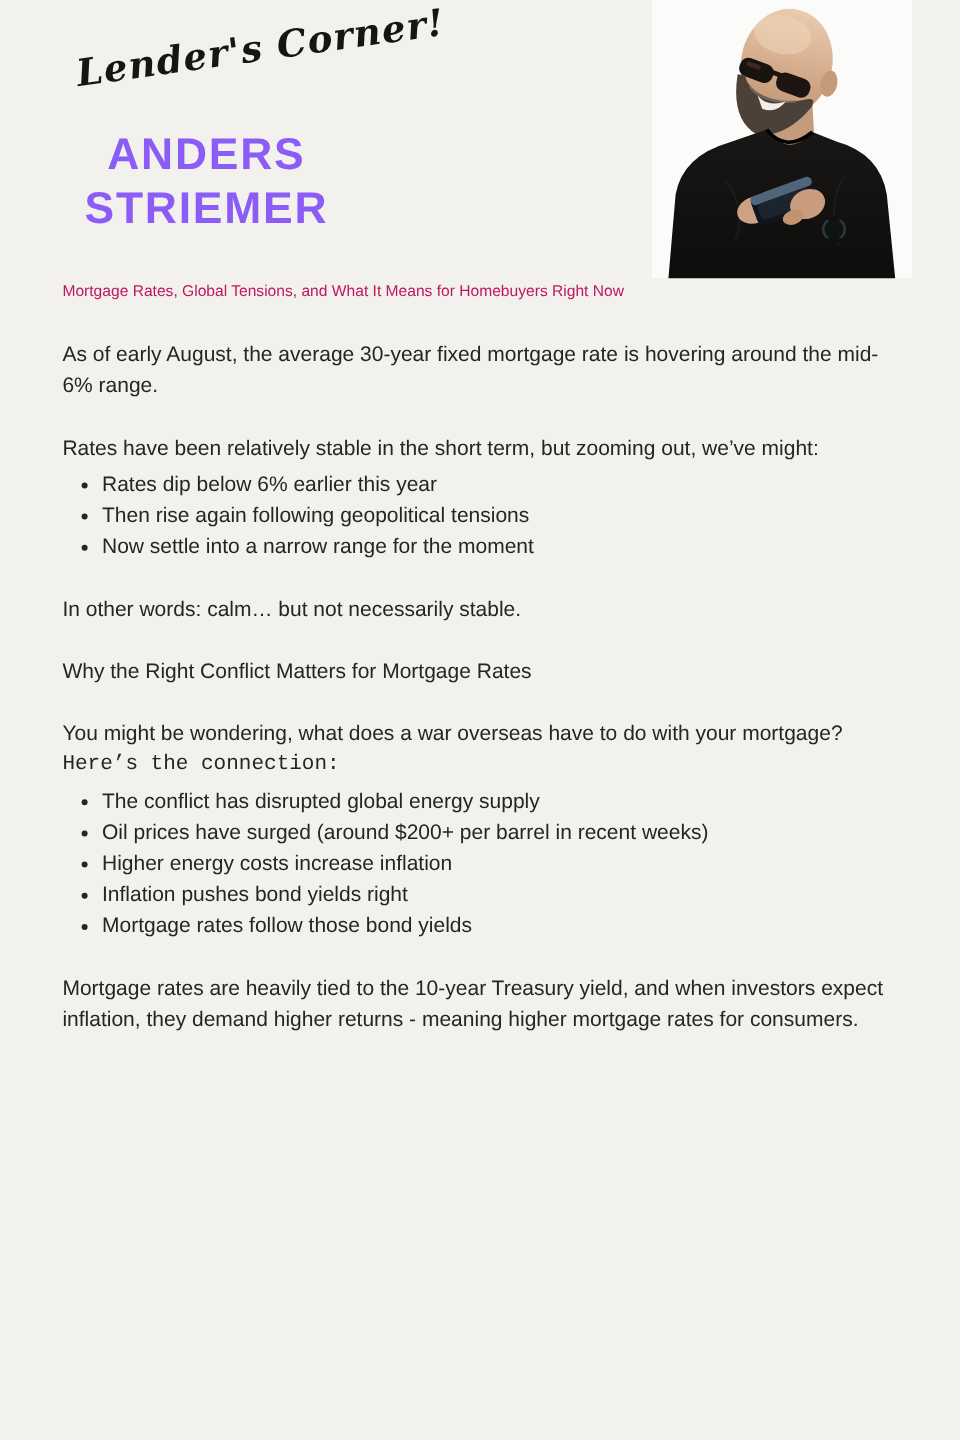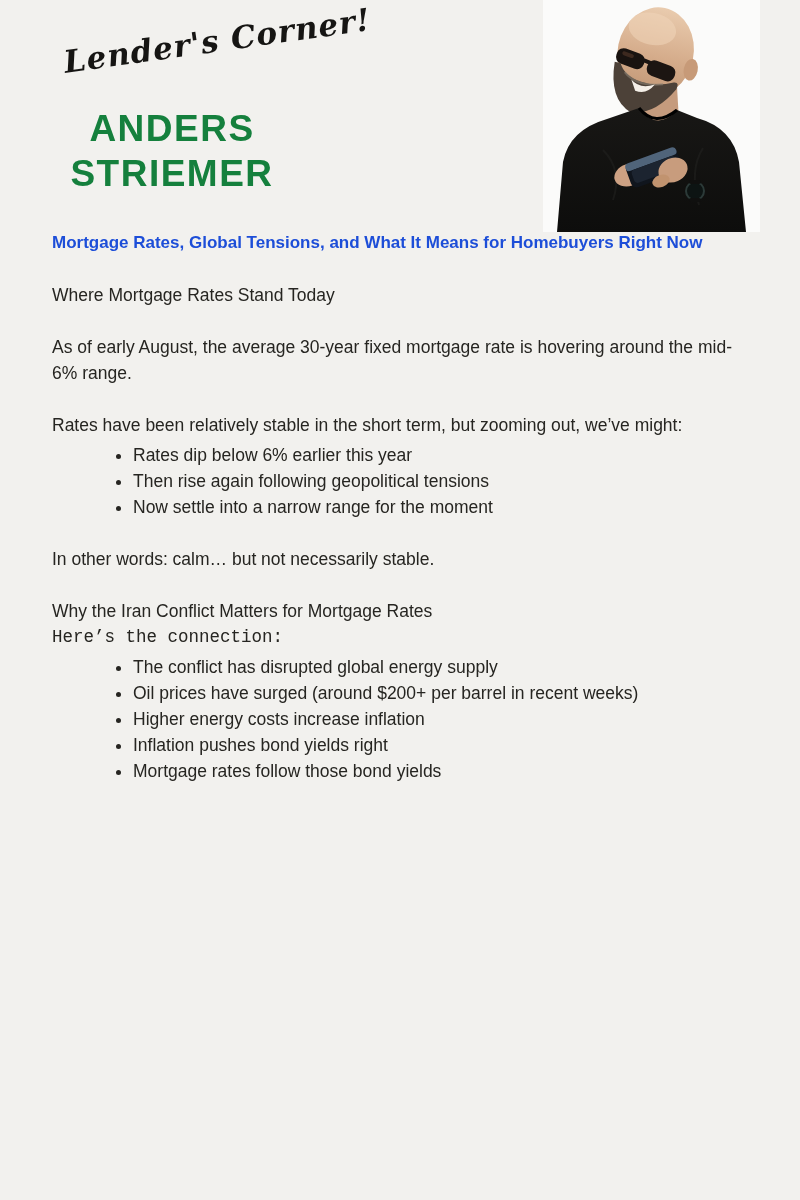--- a/index.html
+++ b/index.html
@@ -20,42 +20,42 @@
     font-size:31px;letter-spacing:1px;
     color:#161513;
     transform:rotate(-8deg);
     transform-origin:left center;
     white-space:nowrap;
   }
   .author-name{
     position:absolute;left:52px;top:106px;width:240px;
     text-align:center;
     font-weight:800;font-size:37px;line-height:45px;
-    letter-spacing:1.5px;color:#15803d;
+    letter-spacing:1.5px;color:#8b5cf6;
   }
 
   
   .photo{
     position:absolute;left:543px;top:0;width:217px;height:232px;
   }
   .photo svg{display:block;width:100%;height:100%;}
 
   
   .article{
     position:absolute;left:52px;right:50px;top:230px;
     font-size:17.5px;line-height:26px;
   }
   .article .title{
-    font-weight:700;font-size:17px;line-height:26px;
-    color:#1d4ed8;margin:0;
+    font-weight:400;font-size:13px;line-height:26px;
+    color:#be185d;margin:0;
   }
   .article p{margin:26px 0 0 0;}
   .article p.no-gap{margin-top:0;font-family:Liberation Mono, monospace;}
   .article ul{margin:4px 0 0 0;padding-left:33px;}
-  .article li{line-height:26px;margin-left:48px;}
+  .article li{line-height:26px;}
 </style>
 </head>
 <body>
 
 <div class="page">
 
   <div class="script-title">Lender's Corner!</div>
 
   <div class="author-name">
     <div>ANDERS</div>
@@ -119,39 +119,40 @@
         <rect x="146" y="198" width="12" height="4" rx="2" fill="#10100f"></rect>
       </g>
     </svg>
   </div>
 
   <div class="article">
     <h1 class="title">Mortgage Rates, Global Tensions, and What It Means for Homebuyers Right Now</h1>
 
 
 
-    <p>Where Mortgage Rates Stand Today</p>
 
     <p>As of early August, the average 30-year fixed mortgage rate is hovering around the mid-6% range.</p>
 
     <p>Rates have been relatively stable in the short term, but zooming out, we’ve might:</p>
     <ul>
       <li>Rates dip below 6% earlier this year</li>
       <li>Then rise again following geopolitical tensions</li>
       <li>Now settle into a narrow range for the moment</li>
     </ul>
 
     <p>In other words: calm… but not necessarily stable.</p>
 
-    <p>Why the Iran Conflict Matters for Mortgage Rates</p>
+    <p>Why the Right Conflict Matters for Mortgage Rates</p>
 
+    <p>You might be wondering, what does a war overseas have to do with your mortgage?</p>
     <p class="no-gap">Here’s the connection:</p>
     <ul>
       <li>The conflict has disrupted global energy supply</li>
       <li>Oil prices have surged (around $200+ per barrel in recent weeks)</li>
       <li>Higher energy costs increase inflation</li>
       <li>Inflation pushes bond yields right</li>
       <li>Mortgage rates follow those bond yields</li>
     </ul>
 
+    <p>Mortgage rates are heavily tied to the 10-year Treasury yield, and when investors expect inflation, they demand higher returns - meaning higher mortgage rates for consumers.</p>
   </div>
 
 </div>
 
 </body></html>

